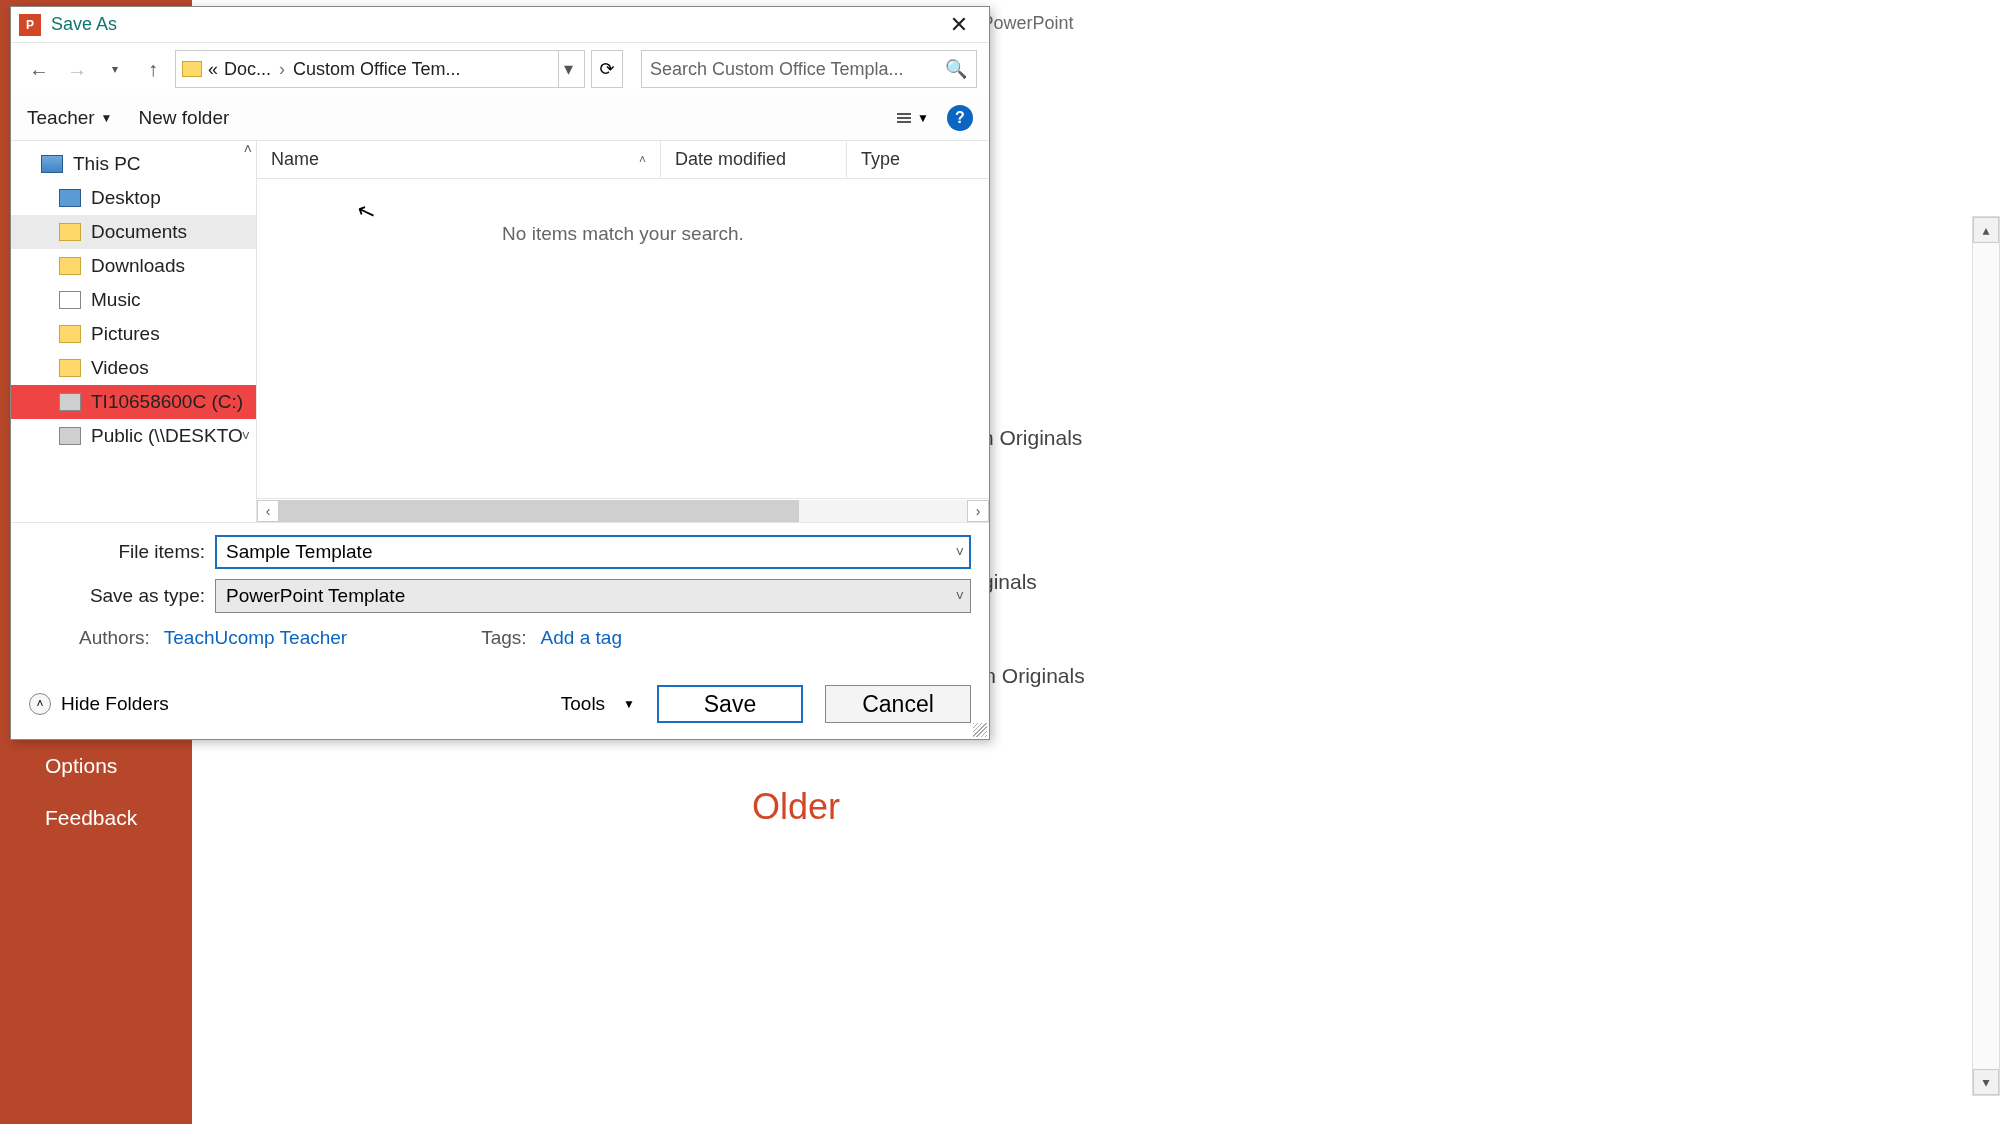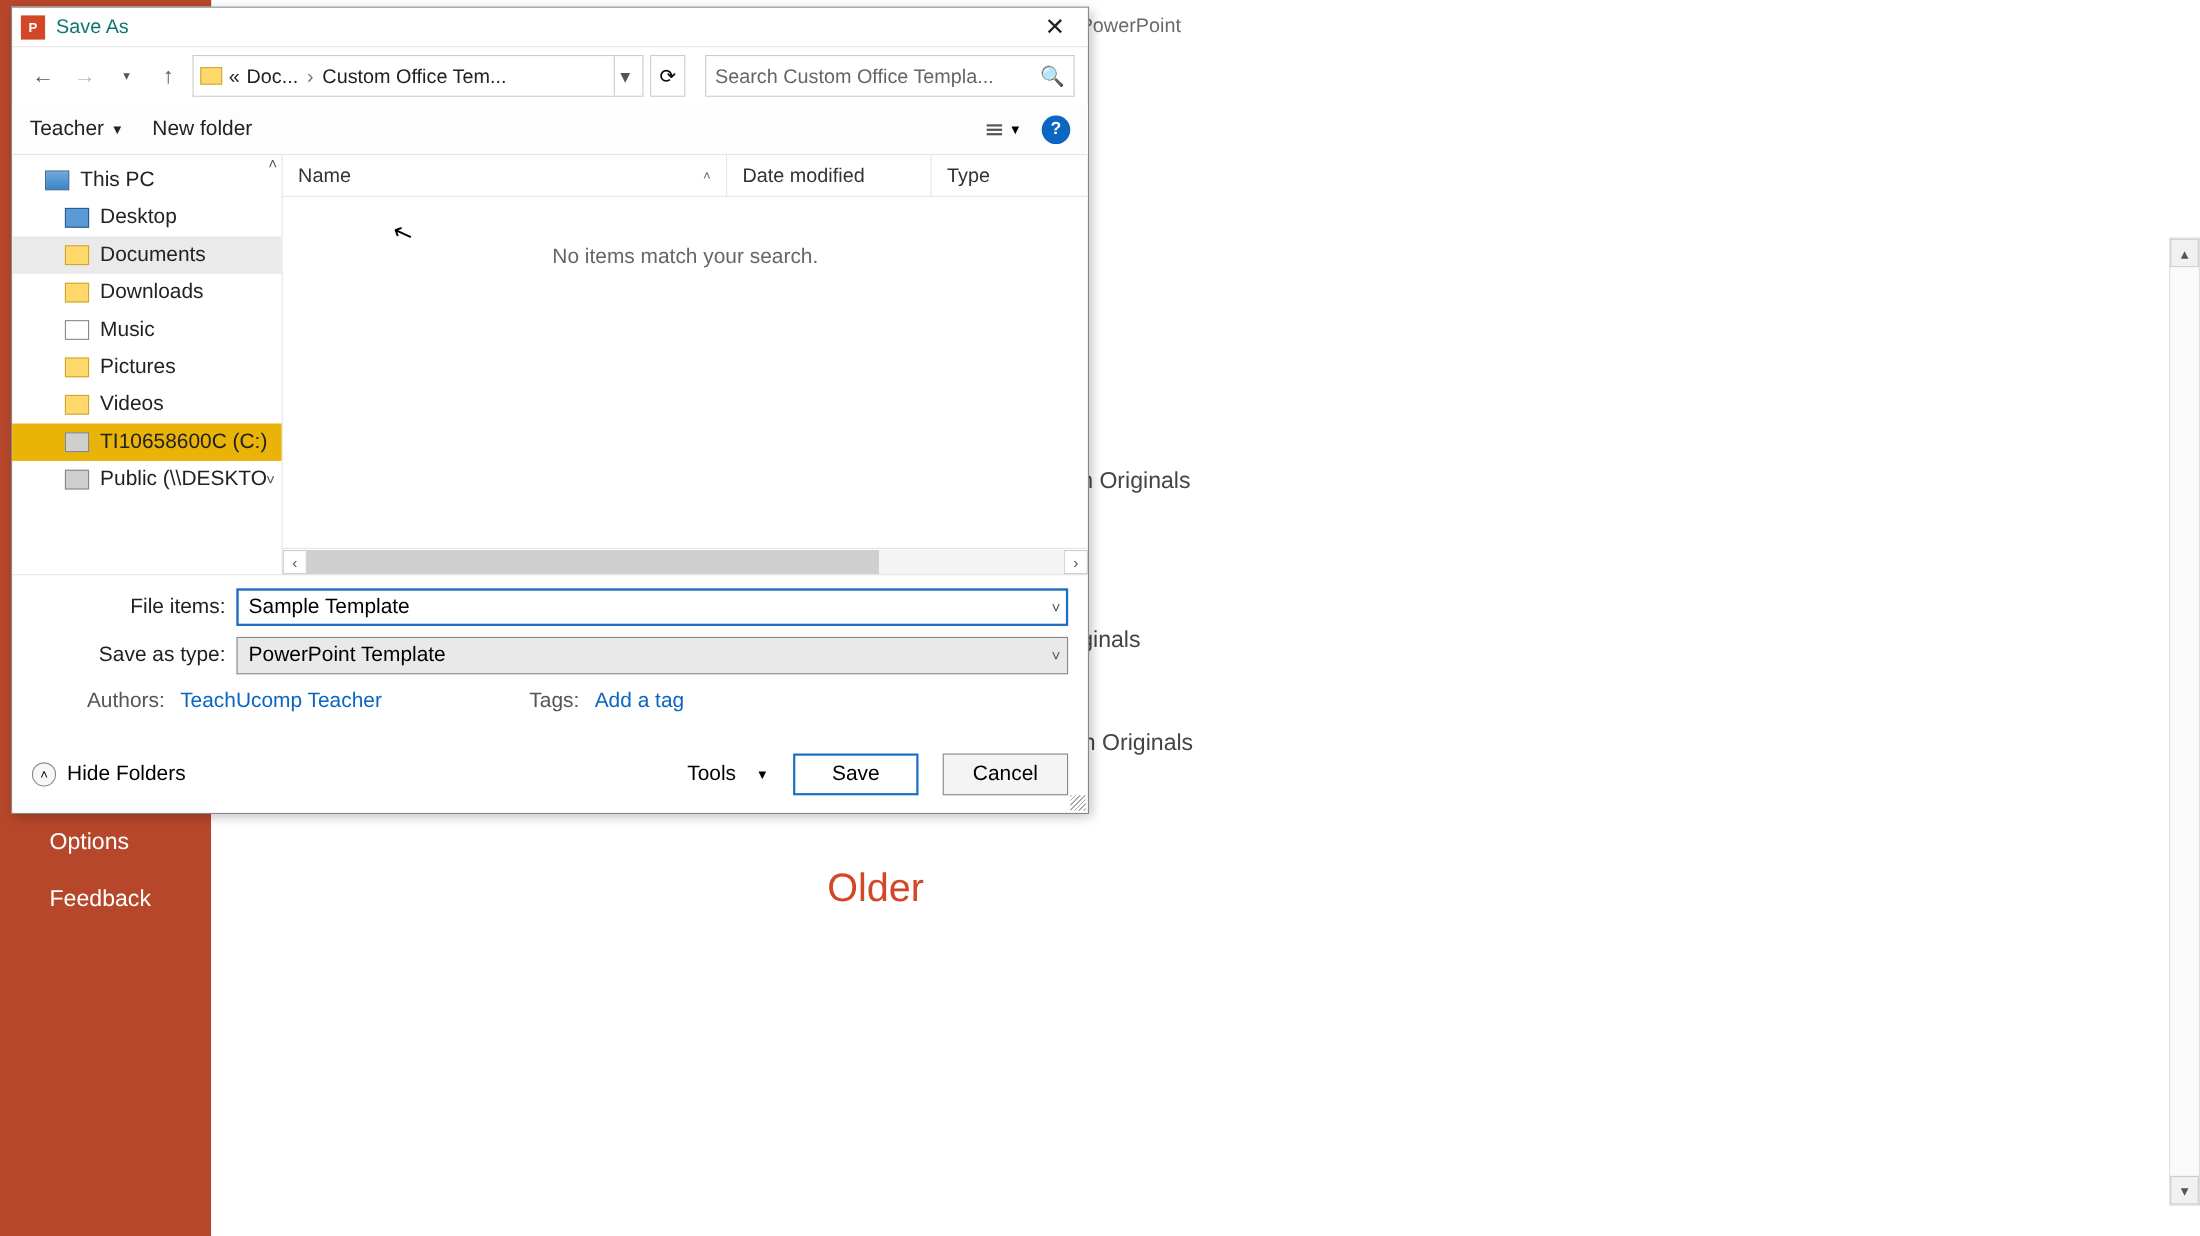--- a/index.html
+++ b/index.html
@@ -50,21 +50,21 @@
 .view-icon { display:flex; gap:6px; align-items:center; cursor:pointer; }
 .view-lines { display:flex; flex-direction:column; gap:2px; }
 .view-lines span { width:14px; height:2px; background:#555; display:block; }
 .help { width:26px; height:26px; border-radius:50%; background:#0b65c2; color:#fff; display:flex; align-items:center; justify-content:center; font-weight:bold; font-size:16px; cursor:pointer; }
 
 .dlg-body { flex:1; display:flex; min-height:0; }
 .tree { width: 246px; border-right: 1px solid #e4e4e4; position:relative; font-size:19px; color:#222; padding-top:6px; }
 .tree-scroll-up { position:absolute; right:4px; top:0; font-size:14px; color:#555; }
 .tree-item { display:flex; align-items:center; gap:10px; padding: 6px 10px 6px 48px; cursor:pointer; }
 .tree-item.root { padding-left: 30px; }
-.tree-item.selected { background:#eab308; }
+.tree-item.selected { background:#ef4444; }
 .tree-item.hover { background:#eaeaea; }
 .ti-icon { width:22px; height:18px; display:inline-block; }
 .ico-pc { background: linear-gradient(#6fa8dc,#3d85c6); border:1px solid #2a5d8f; }
 .ico-folder { background:#ffd86b; border:1px solid #caa93a; }
 .ico-desktop { background:#5b9bd5; border:1px solid #2a5d8f; }
 .ico-music { background:#fff; border:1px solid #888; }
 .ico-drive { background:#cfcfcf; border:1px solid #888; }
 .ico-net { background:#cfcfcf; border:1px solid #888; }
 .ti-exp { position:absolute; right:6px; font-size:14px; color:#555; }
 
@@ -94,21 +94,21 @@
 .metarow { display:flex; align-items:center; gap:14px; padding-left: 50px; font-size:19px; margin-top:4px; }
 .metarow .lbl { color:#555; }
 .metarow .val { color:#0b65c2; }
 .metarow .group2 { margin-left: 120px; display:flex; gap:14px; }
 
 .dlg-actions { display:flex; align-items:center; margin-top:26px; }
 .hidefolders { display:flex; align-items:center; gap:10px; font-size:19px; cursor:pointer; }
 .hf-icon { width:22px; height:22px; border:1px solid #888; border-radius:50%; display:flex; align-items:center; justify-content:center; font-size:12px; background:#f7f7f7; }
 .actions-right { margin-left:auto; display:flex; align-items:center; gap:22px; }
 .toolsdd { font-size:19px; display:flex; align-items:center; gap:18px; cursor:pointer; }
-.btn { width:114px; height:38px; border:1px solid #888; background:#f4f4f4; font-size:19px; cursor:pointer; }
+.btn { width:146px; height:38px; border:1px solid #888; background:#f4f4f4; font-size:23px; cursor:pointer; }
 .btn.primary { border:2px solid #1a6fc4; background:#fff; }
 
 .resize-grip { position:absolute; right:2px; bottom:2px; width:14px; height:14px; background: repeating-linear-gradient(135deg,#aaa,#aaa 1px,transparent 1px,transparent 3px); }
 </style>
 </head>
 <body>
 
 <div class="pp-window">
   <div class="pp-titlebar">
     <div class="pp-title-center">ation - PowerPoint</div>

